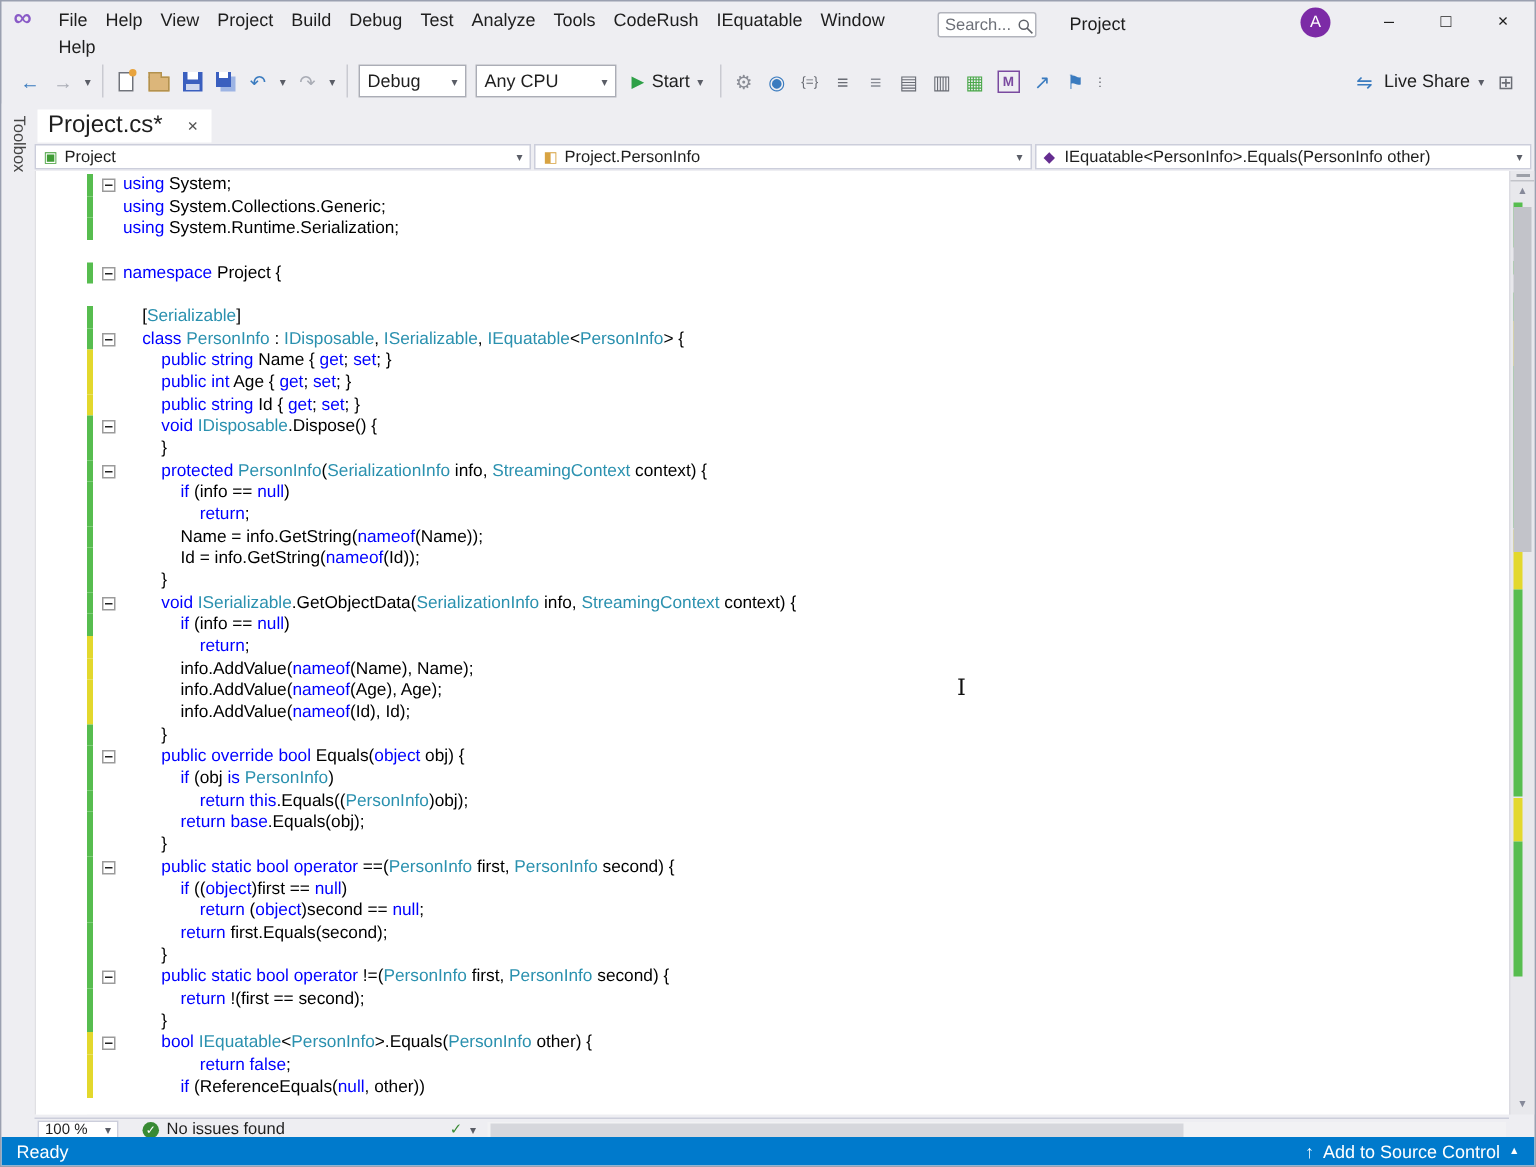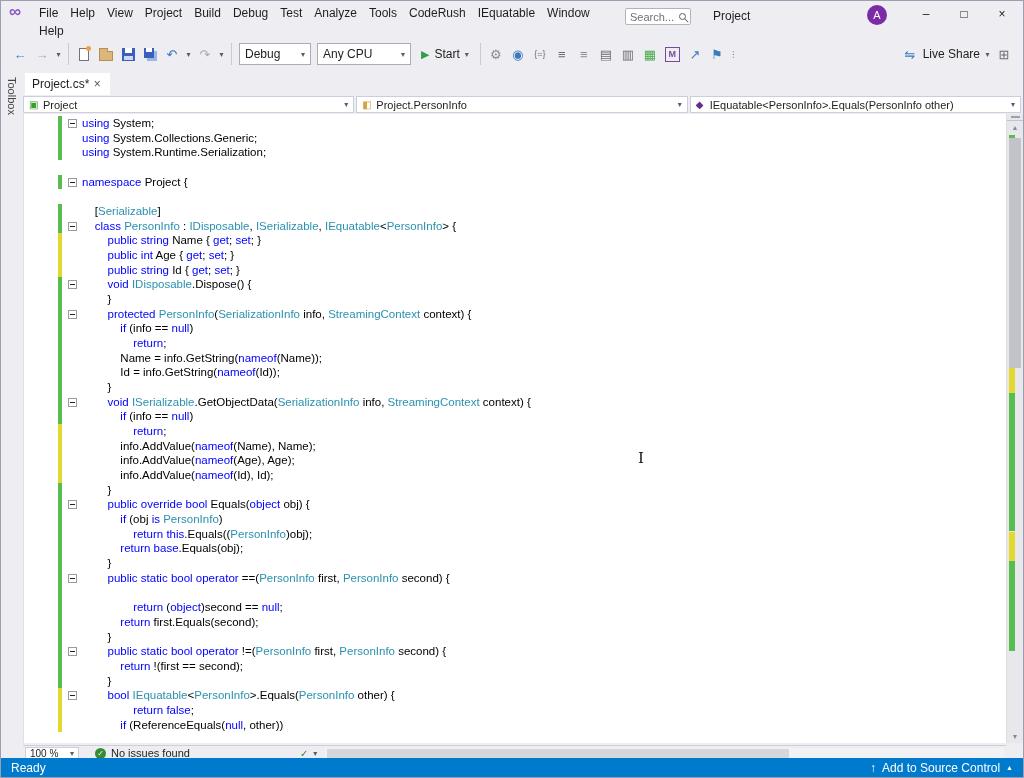--- a/index.html
+++ b/index.html
@@ -51,21 +51,21 @@
   .ci-save::before { content:""; position:absolute; top:0; left:3px; width:7px; height:5px; background:#fff; }
   .ci-save::after { content:""; position:absolute; bottom:1px; left:2px; width:9px; height:4px; background:#cfd8ef; }
   .ci-saveall { width:10px; height:10px; background:#3a5fbf; box-shadow:3px 3px 0 0 #9db4e4; margin:-2px 2px 0 0; }
   .ci-saveall::before { content:""; position:absolute; top:0; left:2px; width:6px; height:4px; background:#fff; }
   .ci-magnifier { width:7px; height:7px; border:1px solid #5f6269; border-radius:50%; }
   .ci-magnifier::after { content:""; position:absolute; width:5px; height:1px; background:#5f6269;
     transform:rotate(45deg); right:-4px; bottom:-2px; }
   
   .tabrow { position:absolute; top:68px; left:22px; right:0; height:26px; display:flex; align-items:flex-end; }
   .tab { height:22px; background:#fff; display:flex; align-items:center; padding:0 7px; margin-left:2px; }
-  .tab-label { font-size:12px; margin-right:2px; }
+  .tab-label { font-size:16px; margin-right:14px; }
   .tab-close { font-size:12px; color:#555; width:12px; text-align:center; }
   
   .toolbox-strip { position:absolute; left:0; top:68px; width:22px; bottom:19px; background:#eeeef2; }
   .toolbox-label { writing-mode:vertical-rl; font-size:11px; color:#444; margin:8px 0 0 5px; display:inline-block; }
   
   .navbar { position:absolute; top:94px; left:22px; right:2px; height:19px; display:flex; gap:2px; align-items:center; }
   .nav-combo { flex:1; height:17px; background:#fff; border:1px solid #cccedb; display:flex;
     align-items:center; padding:0 5px; font-size:11px; overflow:hidden; }
   .nav-ico { width:14px; font-size:10px; flex:0 0 auto; }
   .nav-label { flex:1; white-space:nowrap; overflow:hidden; text-overflow:ellipsis; }
@@ -412,20 +412,21 @@
         <div class="cl">
           <span class="cl-track tr-g"></span>
           <span class="cl-fold">
             <span class="fold-box"></span>
           </span>
           <span class="cl-code"><span class="tk-n">        </span><span class="tk-k">public</span><span class="tk-n"> </span><span class="tk-k">static</span><span class="tk-n"> </span><span class="tk-k">bool</span><span class="tk-n"> </span><span class="tk-k">operator</span><span class="tk-n"> ==(</span><span class="tk-t">PersonInfo</span><span class="tk-n"> first, </span><span class="tk-t">PersonInfo</span><span class="tk-n"> second) {</span></span>
         </div>
         <div class="cl">
           <span class="cl-track tr-g"></span>
           <span class="cl-fold"></span>
+          <span class="cl-code"><span class="tk-n">            </span><span class="tk-k">if</span><span class="tk-n"> ((</span><span class="tk-k">object</span><span class="tk-n">)first == </span><span class="tk-k">null</span><span class="tk-n">)</span></span>
         </div>
         <div class="cl">
           <span class="cl-track tr-g"></span>
           <span class="cl-fold"></span>
           <span class="cl-code"><span class="tk-n">                </span><span class="tk-k">return</span><span class="tk-n"> (</span><span class="tk-k">object</span><span class="tk-n">)second == </span><span class="tk-k">null</span><span class="tk-n">;</span></span>
         </div>
         <div class="cl">
           <span class="cl-track tr-g"></span>
           <span class="cl-fold"></span>
           <span class="cl-code"><span class="tk-n">            </span><span class="tk-k">return</span><span class="tk-n"> first.Equals(second);</span></span>

